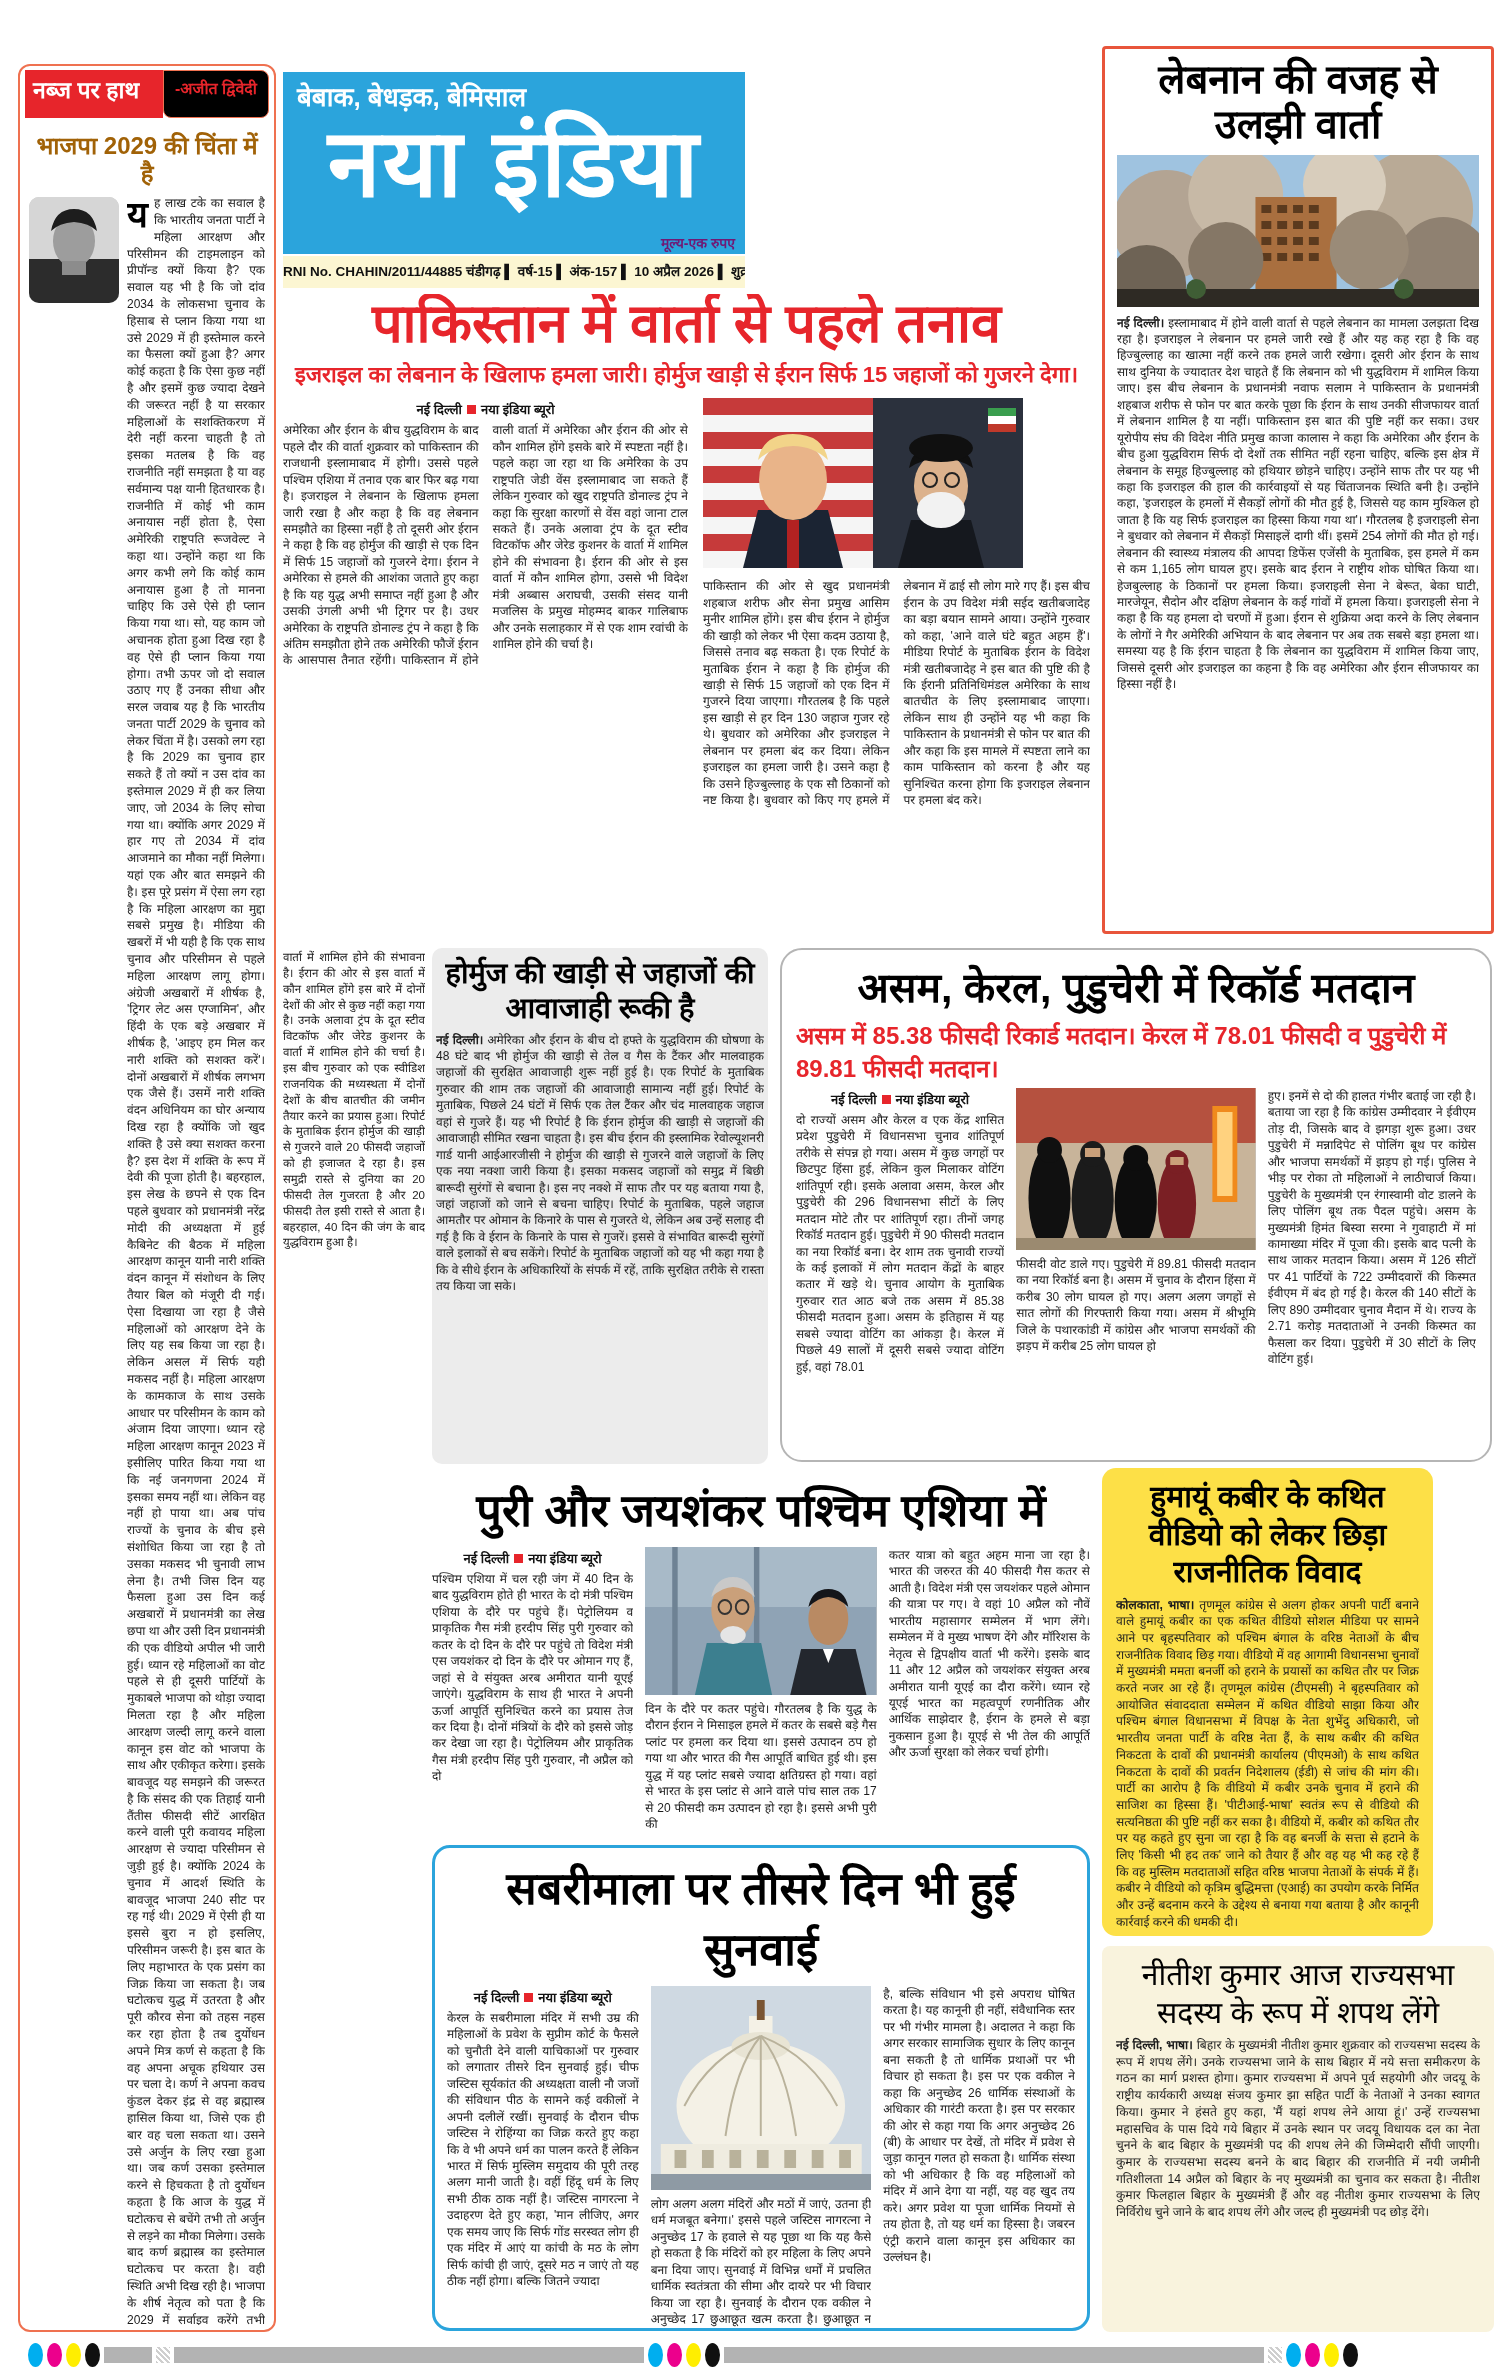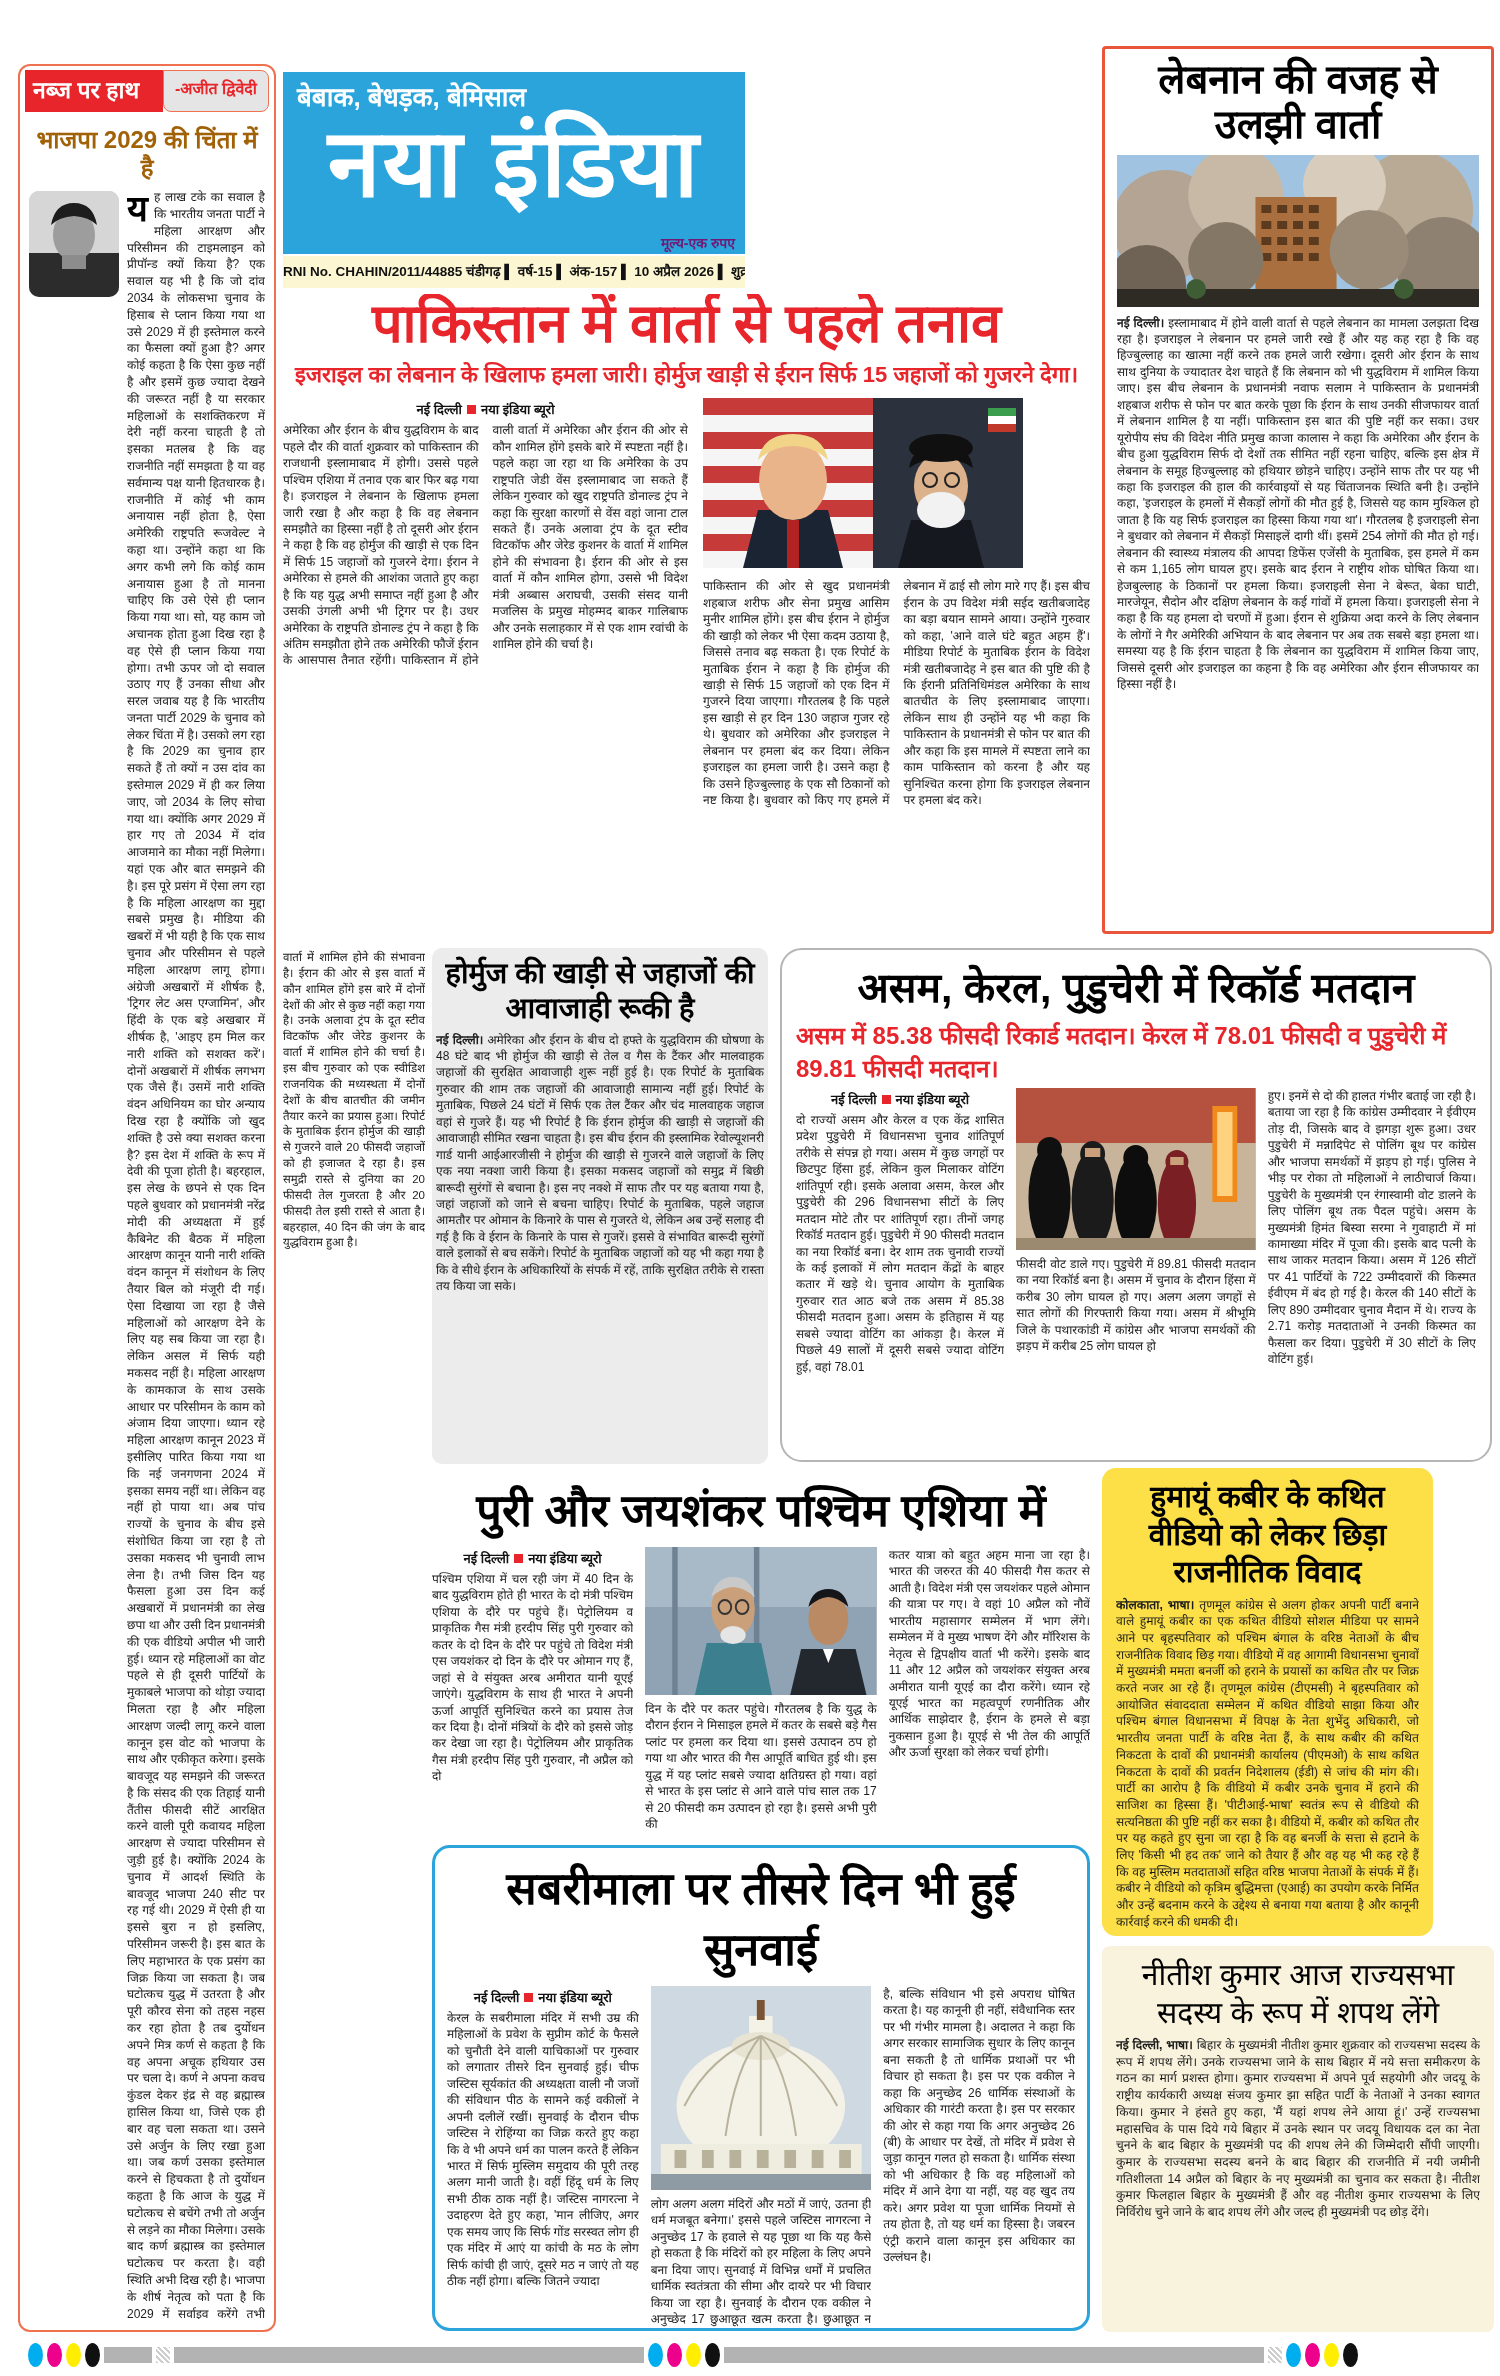--- a/index.html
+++ b/index.html
@@ -7,24 +7,24 @@
         font-family:"Liberation Sans","DejaVu Sans",sans-serif;overflow:hidden;color:#111;}
   .abs{position:absolute;}
   .bodytext{font-size:12px;line-height:1.37;text-align:justify;color:#1c1c1c;overflow:hidden;}
   .byline{font-weight:bold;font-size:13px;text-align:center;margin:2px 0 4px 0;white-space:nowrap;overflow:hidden;}
   .redsq{display:inline-block;width:9px;height:9px;background:#e7252b;margin:0 5px 0 5px;}
   .photo{position:relative;overflow:hidden;background:#c9c9c9;}
   .photo svg{display:block;width:100%;height:100%;}
   
   #oped{left:18px;top:64px;width:258px;height:2268px;border:2px solid #ef7150;border-radius:12px;
         padding:6px 9px;box-sizing:border-box;overflow:hidden;}
-  #oped-header{display:flex;height:42px;margin:-2px -4px 12px -4px;}
+  #oped-header{display:flex;height:48px;margin:-2px -4px 12px -4px;}
   #oped-kicker{flex:1;background:#e7252b;color:#fff;font-weight:bold;font-size:23px;line-height:40px;
         padding-left:8px;white-space:nowrap;overflow:hidden;}
-  #oped-author{width:104px;background:#e5e5e5;border:1.5px solid #ef7150;border-radius:0 8px 8px 8px;
+  #oped-author{width:104px;background:#000000;border:1.5px solid #ef7150;border-radius:0 8px 8px 8px;
         color:#e7252b;font-weight:bold;font-size:16px;line-height:36px;text-align:center;white-space:nowrap;overflow:hidden;}
   #oped-title{font-weight:bold;font-size:24px;line-height:1.15;text-align:center;margin:14px 0 8px 0;color:#a16207;}
   #oped-photo{float:left;width:90px;height:106px;margin:2px 8px 4px 0;border-radius:10px;}
   .dropcap{float:left;font-size:36px;font-weight:bold;line-height:0.9;padding:4px 6px 0 0;color:#000;}
   #oped-body{font-size:12px;line-height:1.4;text-align:justify;color:#1c1c1c;height:2130px;overflow:hidden;}
   
   #masthead{left:283px;top:72px;width:462px;height:182px;background:#2ba4dc;color:#fff;overflow:hidden;}
   #tagline{font-weight:bold;font-size:26px;padding:6px 0 0 14px;}
   #paper-title{font-weight:bold;font-size:95px;line-height:1.05;text-align:center;letter-spacing:2px;}
   #price{position:absolute;right:10px;bottom:2px;font-size:14px;font-weight:bold;color:#701a75;}

